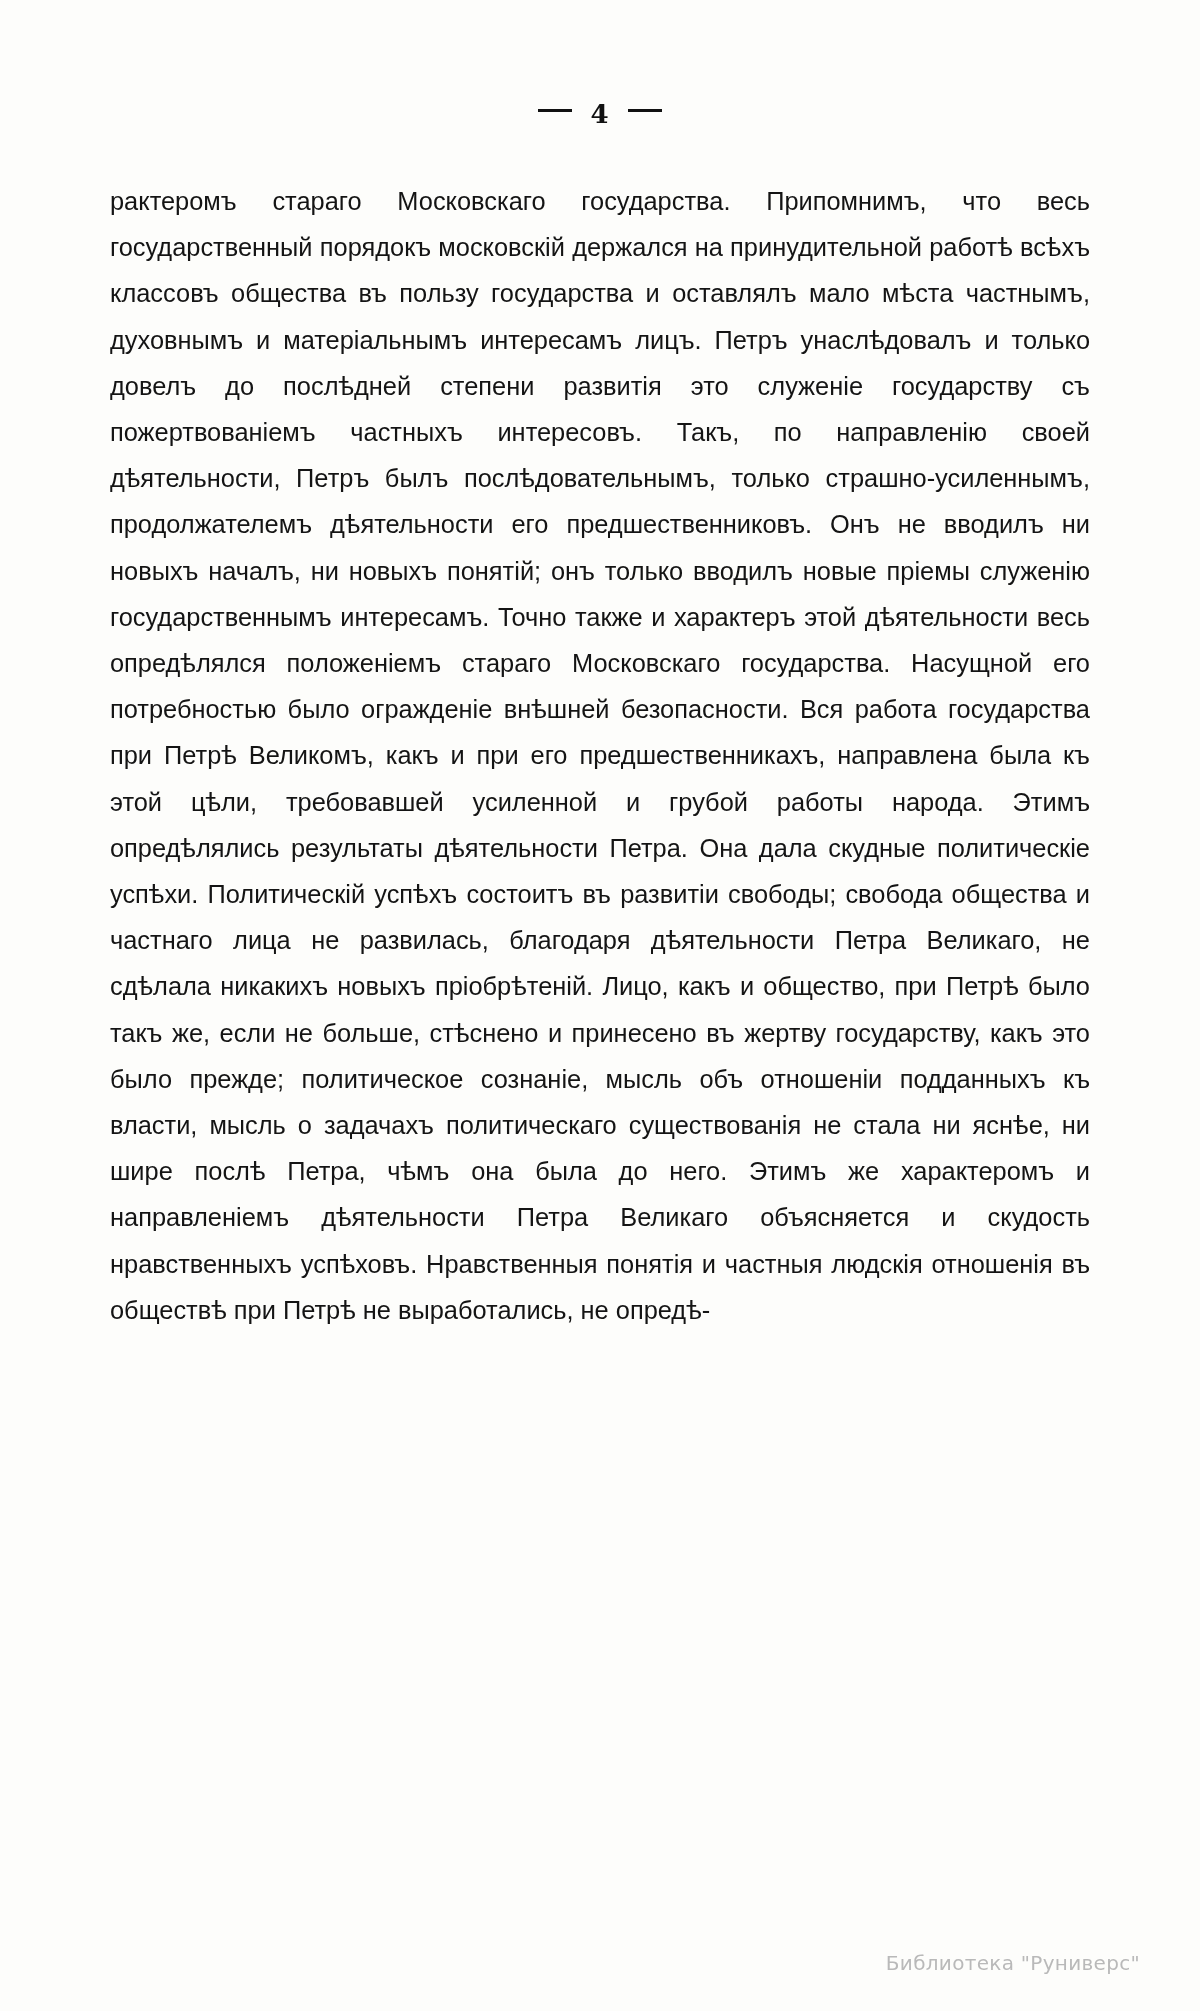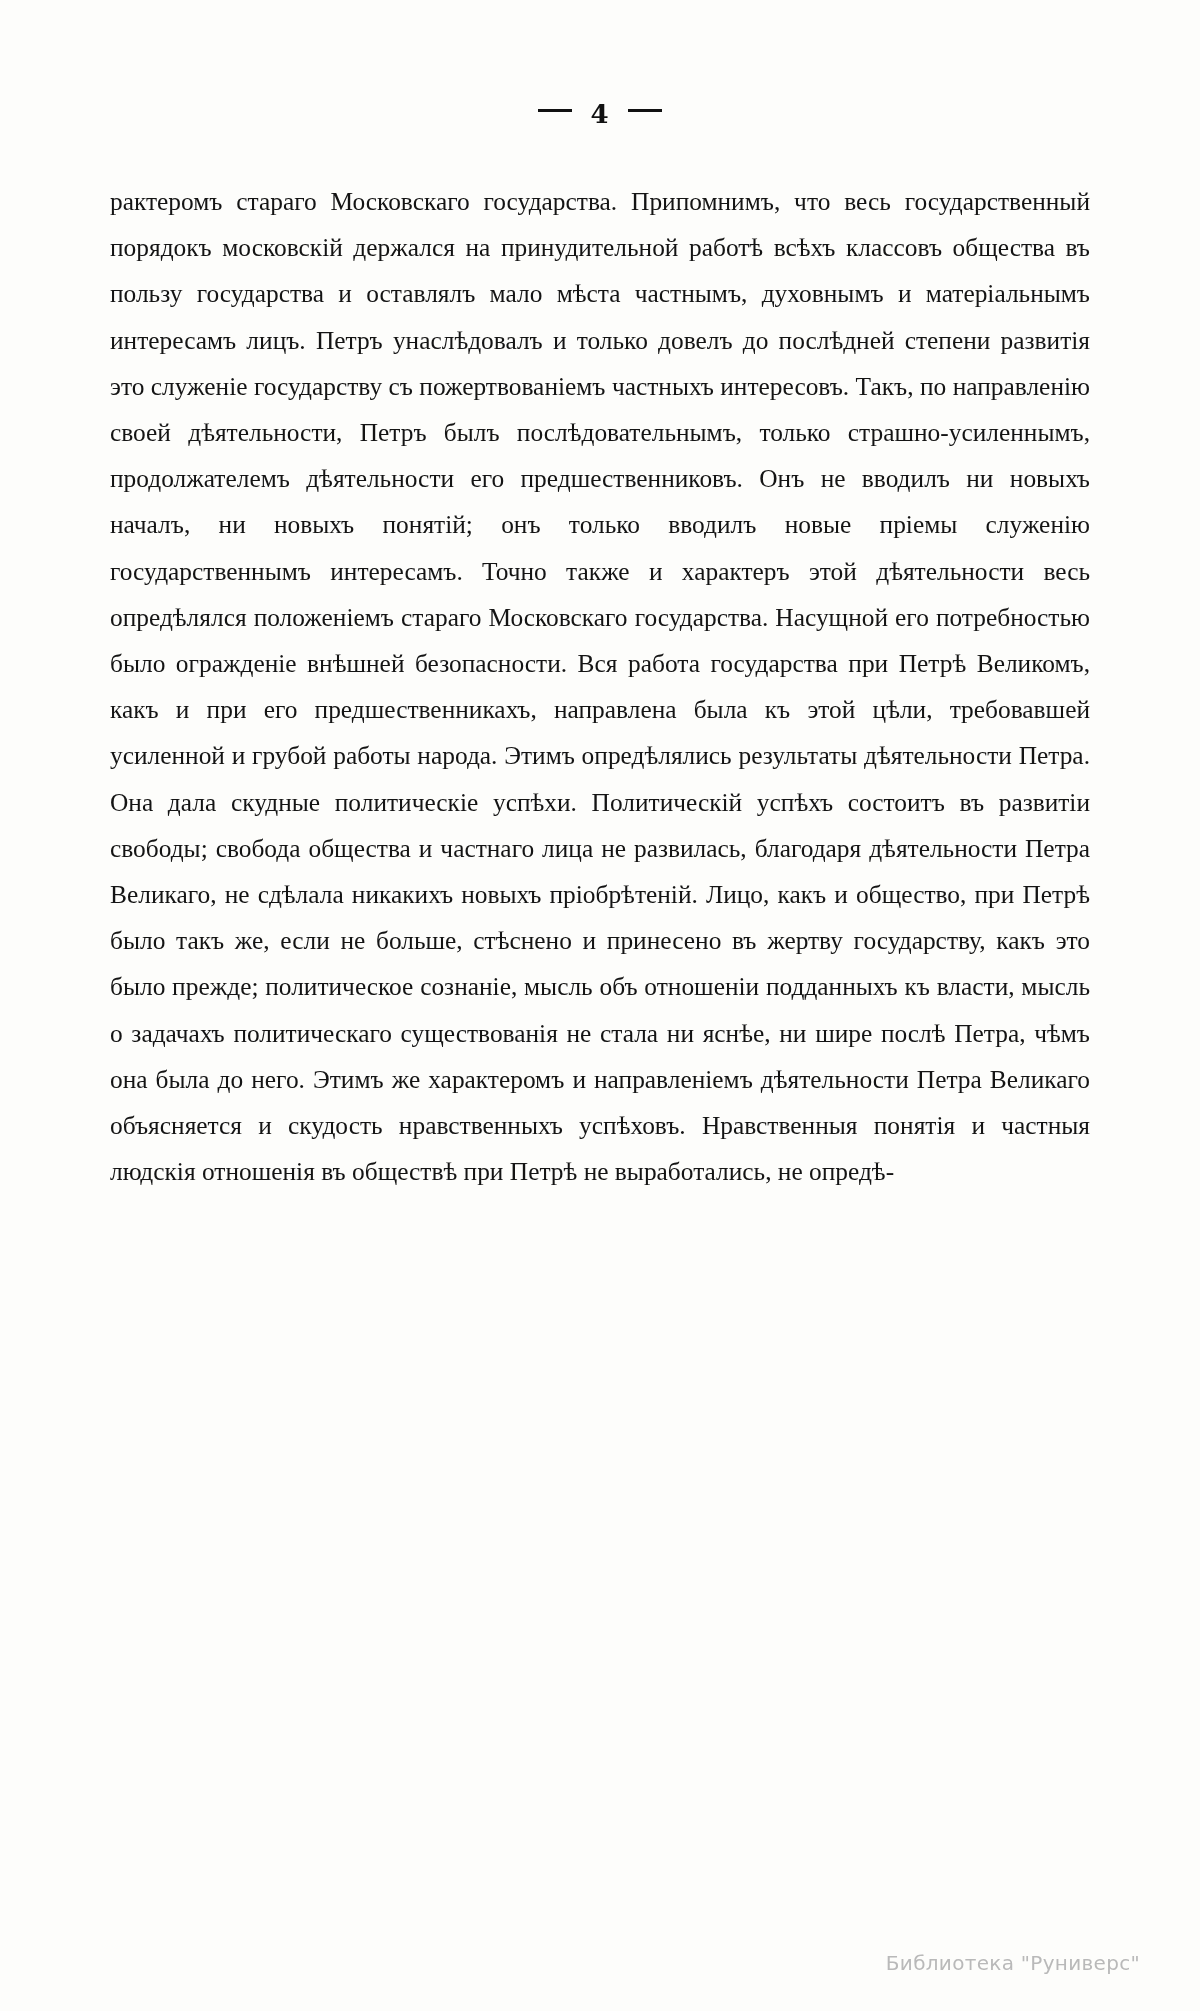--- a/index.html
+++ b/index.html
@@ -49,21 +49,21 @@
     vertical-align: middle;
     font-weight: bold;
     font-size: 26px;
   }
 
   .body-text {
     position: absolute;
     top: 178px;
     left: 110px;
     width: 980px;
-    font-family: Liberation Serif, serif;
+    font-family: Liberation Sans, sans-serif;
     font-size: 25.4px;
     line-height: 46.2px;
     color: #141414;
     text-align: justify;
     text-justify: inter-word;
     -webkit-font-smoothing: antialiased;
   }
   .body-text p {
     margin: 0;
     text-indent: 0;

